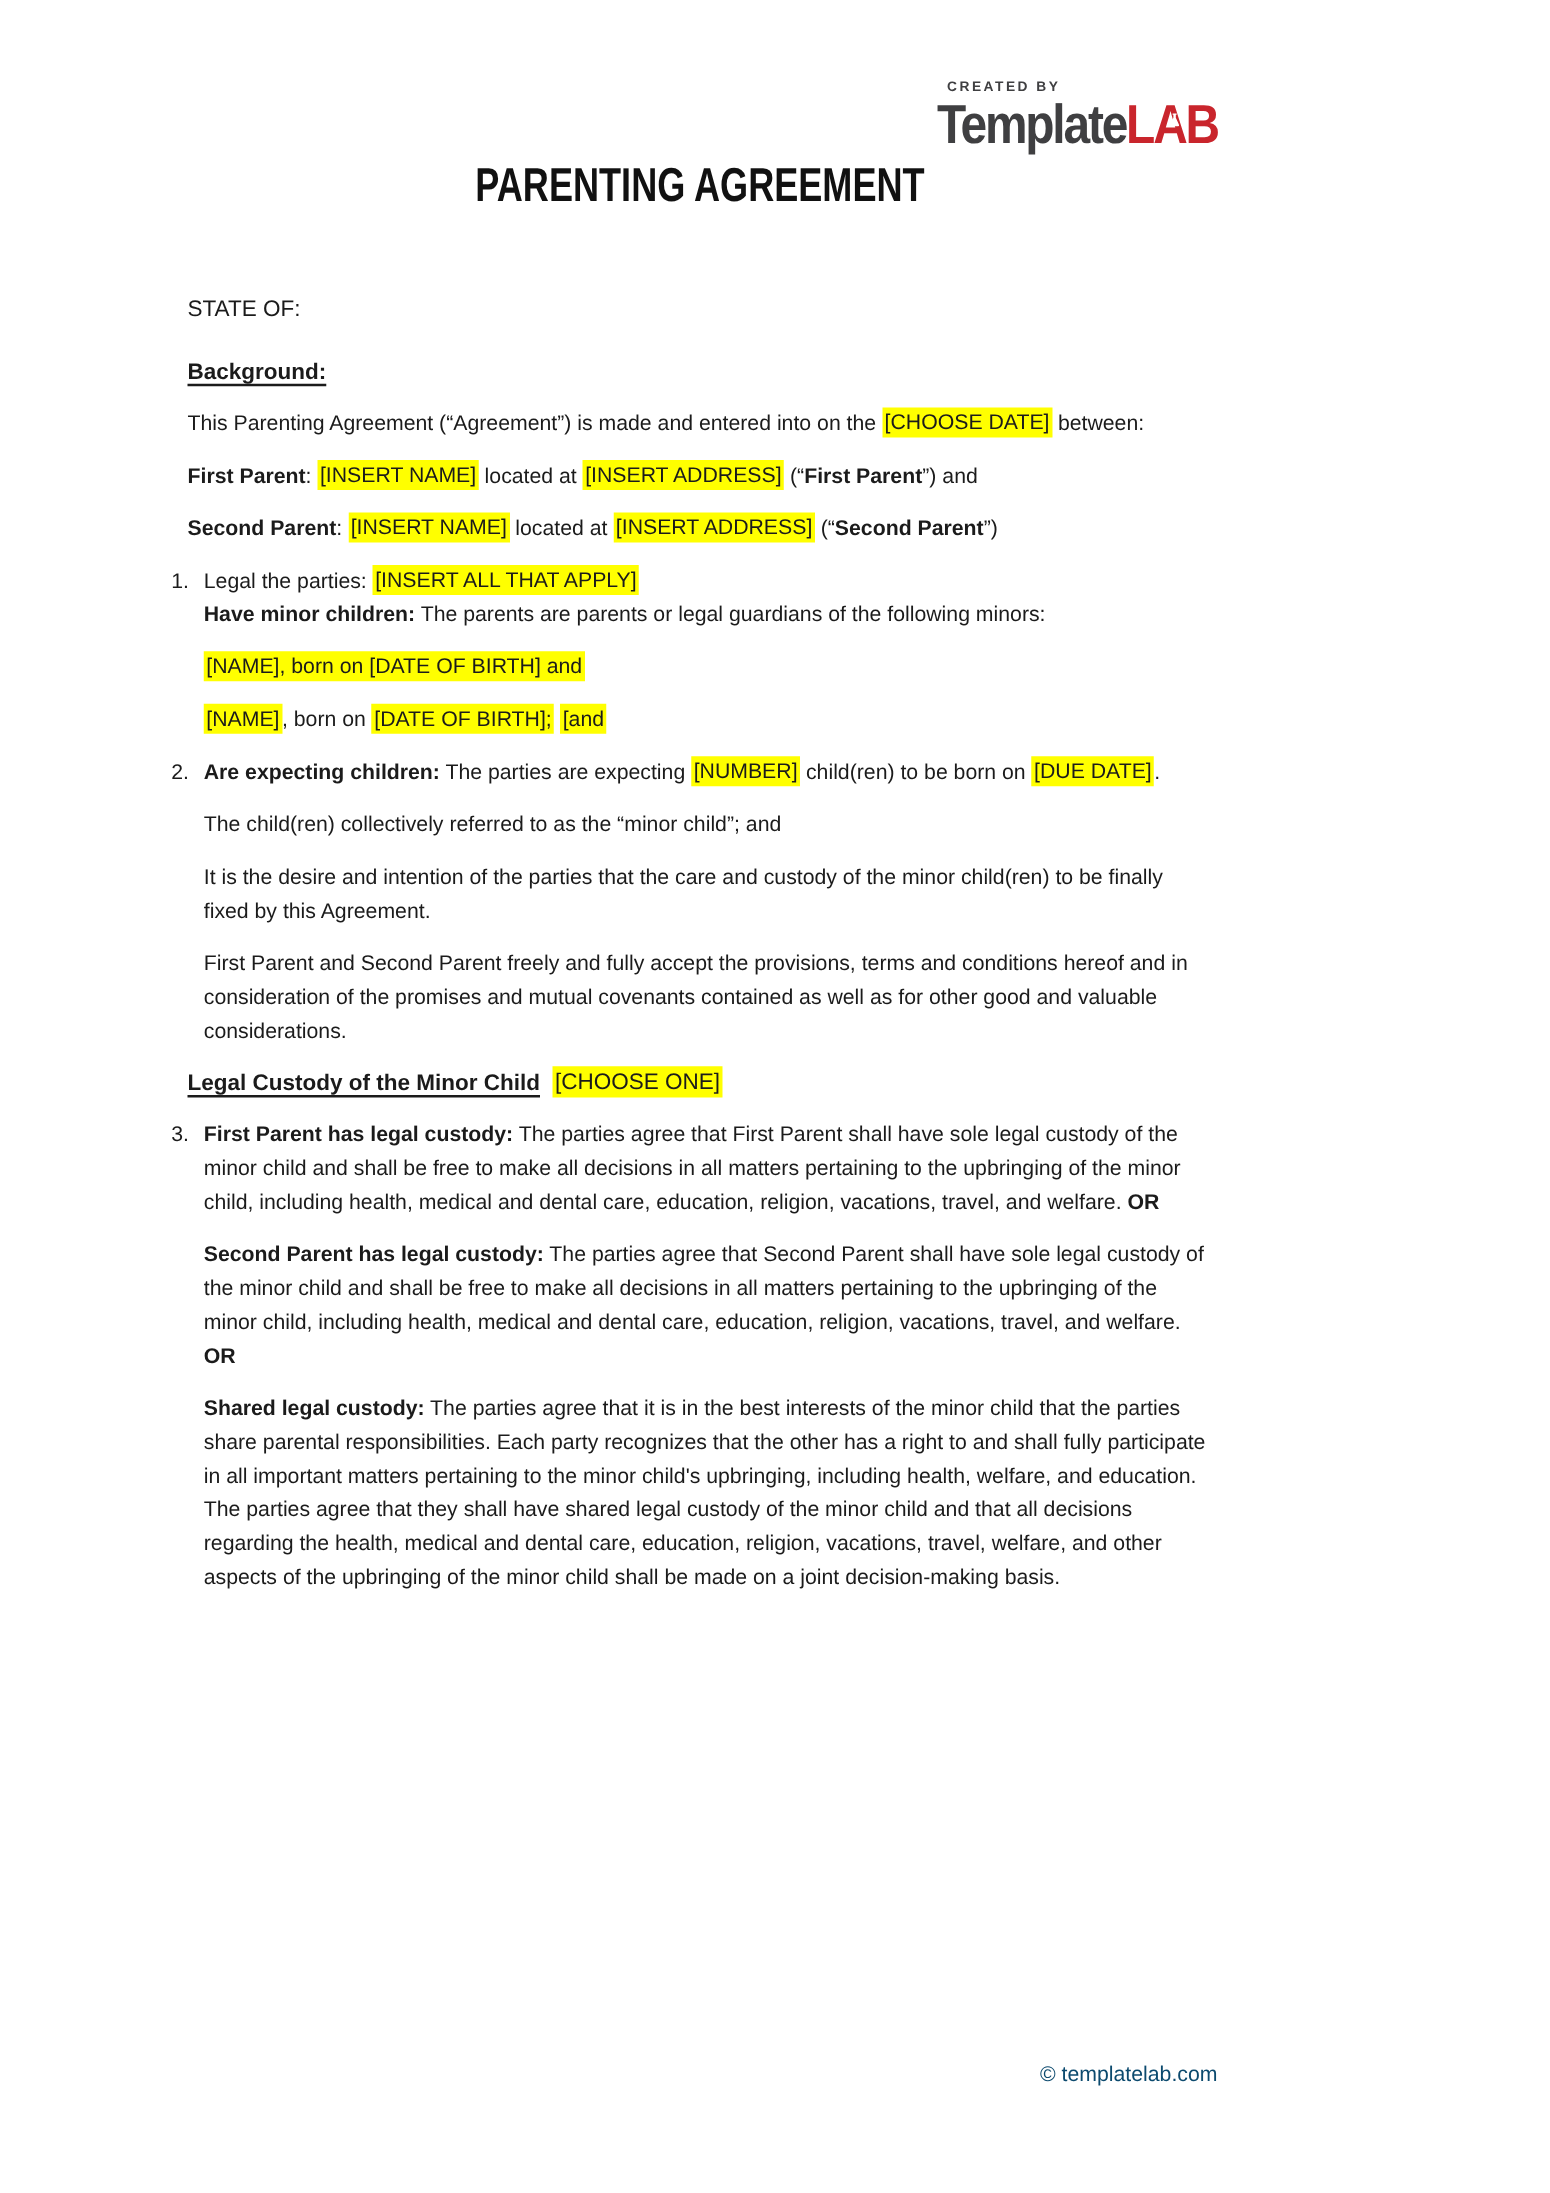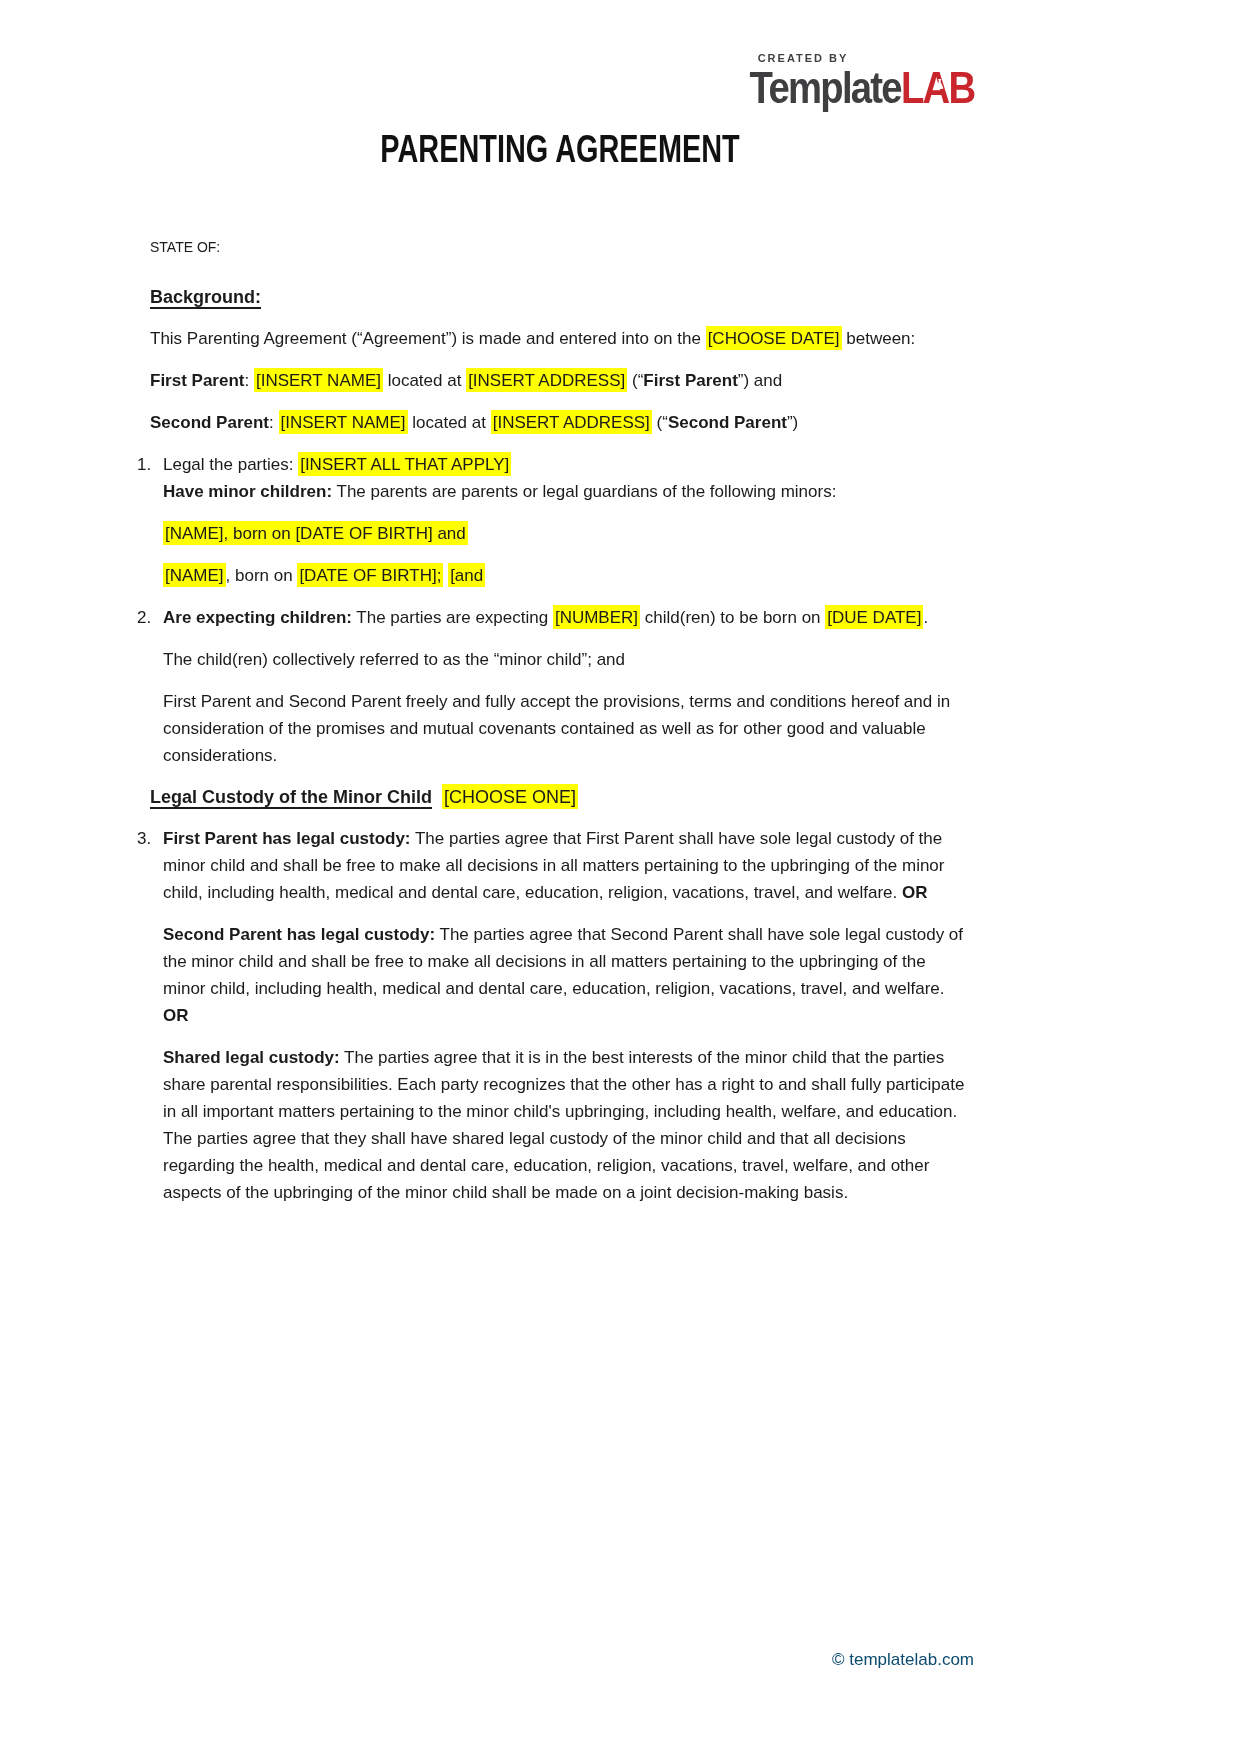--- a/index.html
+++ b/index.html
@@ -6,21 +6,21 @@
   .page {
     position:relative;
     width:1240px; height:1754px;
     margin:0 auto;
     background:#ffffff;
     color:#1b1b1b;
     font-family:"Liberation Sans","DejaVu Sans",sans-serif;
     overflow:hidden;
   }
   
-  .logo { position:absolute; top:52px; right:266px; text-align:left; }
+  .logo { position:absolute; top:64px; right:266px; text-align:left; }
   .created-by {
     font-size:11px; font-weight:700; letter-spacing:2px;
     color:#3f3f41; margin-left:42px; margin-bottom:1px;
   }
   .brand {
     font-size:44px; font-weight:700; line-height:1.05; letter-spacing:-2px;
     white-space:nowrap; transform:scaleX(0.87); transform-origin:right center;
   }
   .brand-template { color:#3f3f41; }
   .brand-lab { color:#c9252c; position:relative; display:inline-block; }
@@ -28,21 +28,21 @@
   
   .content { margin-left:150px; width:820px; }
   .title {
     font-size:38px; font-weight:700; color:#111;
     text-align:center; line-height:1.15; letter-spacing:0;
     margin:128px 0 62px 0; white-space:nowrap;
     transform:scaleX(0.76); transform-origin:center;
   }
   
   .block { font-size:17px; line-height:27px; margin:0 0 15px 0; }
-  .block.text { font-size:14px; margin-bottom:23px; }
+  .block.text { font-size:18px; margin-bottom:23px; }
   .block.heading { font-size:18px; margin-bottom:14px; }
   .block.indent { padding-left:13px; }
   .block.li { display:flex; }
   .num { width:26px; margin-left:-13px; flex:0 0 auto; }
   .li-text { flex:1 1 auto; }
   .b { font-weight:700; }
   .u { text-decoration:underline; text-decoration-thickness:2px; text-underline-offset:4px; }
   .hl { background:#ffff00; padding:2.5px 2px; }
   .heading .hl { margin-left:5px; }
   
@@ -73,20 +73,21 @@
           <span class="num">1.</span>
           <div class="li-text"><span>Legal the parties: </span><span class="hl">[INSERT ALL THAT APPLY]</span><br><span class="b">Have minor children:</span><span> The parents are parents or legal guardians of the following minors:</span></div>
         </div>
         <div class="block indent"><span class="hl">[NAME], born on [DATE OF BIRTH] and</span></div>
         <div class="block indent"><span class="hl">[NAME]</span><span>, born on </span><span class="hl">[DATE OF BIRTH];</span><span> </span><span class="hl">[and</span></div>
         <div class="block li">
           <span class="num">2.</span>
           <div class="li-text"><span class="b">Are expecting children:</span><span> The parties are expecting </span><span class="hl">[NUMBER]</span><span> child(ren) to be born on </span><span class="hl">[DUE DATE]</span><span>.</span></div>
         </div>
         <div class="block indent"><span>The child(ren) collectively referred to as the “minor child”; and</span></div>
+        <div class="block indent"><span>It is the desire and intention of the parties that the care and custody of the minor child(ren) to be finally fixed by this Agreement.</span></div>
         <div class="block indent"><span>First Parent and Second Parent freely and fully accept the provisions, terms and conditions hereof and in consideration of the promises and mutual covenants contained as well as for other good and valuable considerations.</span></div>
         <div class="block heading"><span class="b u">Legal Custody of the Minor Child</span><span> </span><span class="hl">[CHOOSE ONE]</span></div>
         <div class="block li">
           <span class="num">3.</span>
           <div class="li-text"><span class="b">First Parent has legal custody:</span><span> The parties agree that First Parent shall have sole legal custody of the minor child and shall be free to make all decisions in all matters pertaining to the upbringing of the minor child, including health, medical and dental care, education, religion, vacations, travel, and welfare. </span><span class="b">OR</span></div>
         </div>
         <div class="block indent"><span class="b">Second Parent has legal custody:</span><span> The parties agree that Second Parent shall have sole legal custody of the minor child and shall be free to make all decisions in all matters pertaining to the upbringing of the minor child, including health, medical and dental care, education, religion, vacations, travel, and welfare. </span><span class="b">OR</span></div>
         <div class="block indent"><span class="b">Shared legal custody:</span><span> The parties agree that it is in the best interests of the minor child that the parties share parental responsibilities. Each party recognizes that the other has a right to and shall fully participate in all important matters pertaining to the minor child's upbringing, including health, welfare, and education. The parties agree that they shall have shared legal custody of the minor child and that all decisions regarding the health, medical and dental care, education, religion, vacations, travel, welfare, and other aspects of the upbringing of the minor child shall be made on a joint decision-making basis.</span></div>
       </div>
   </div>

